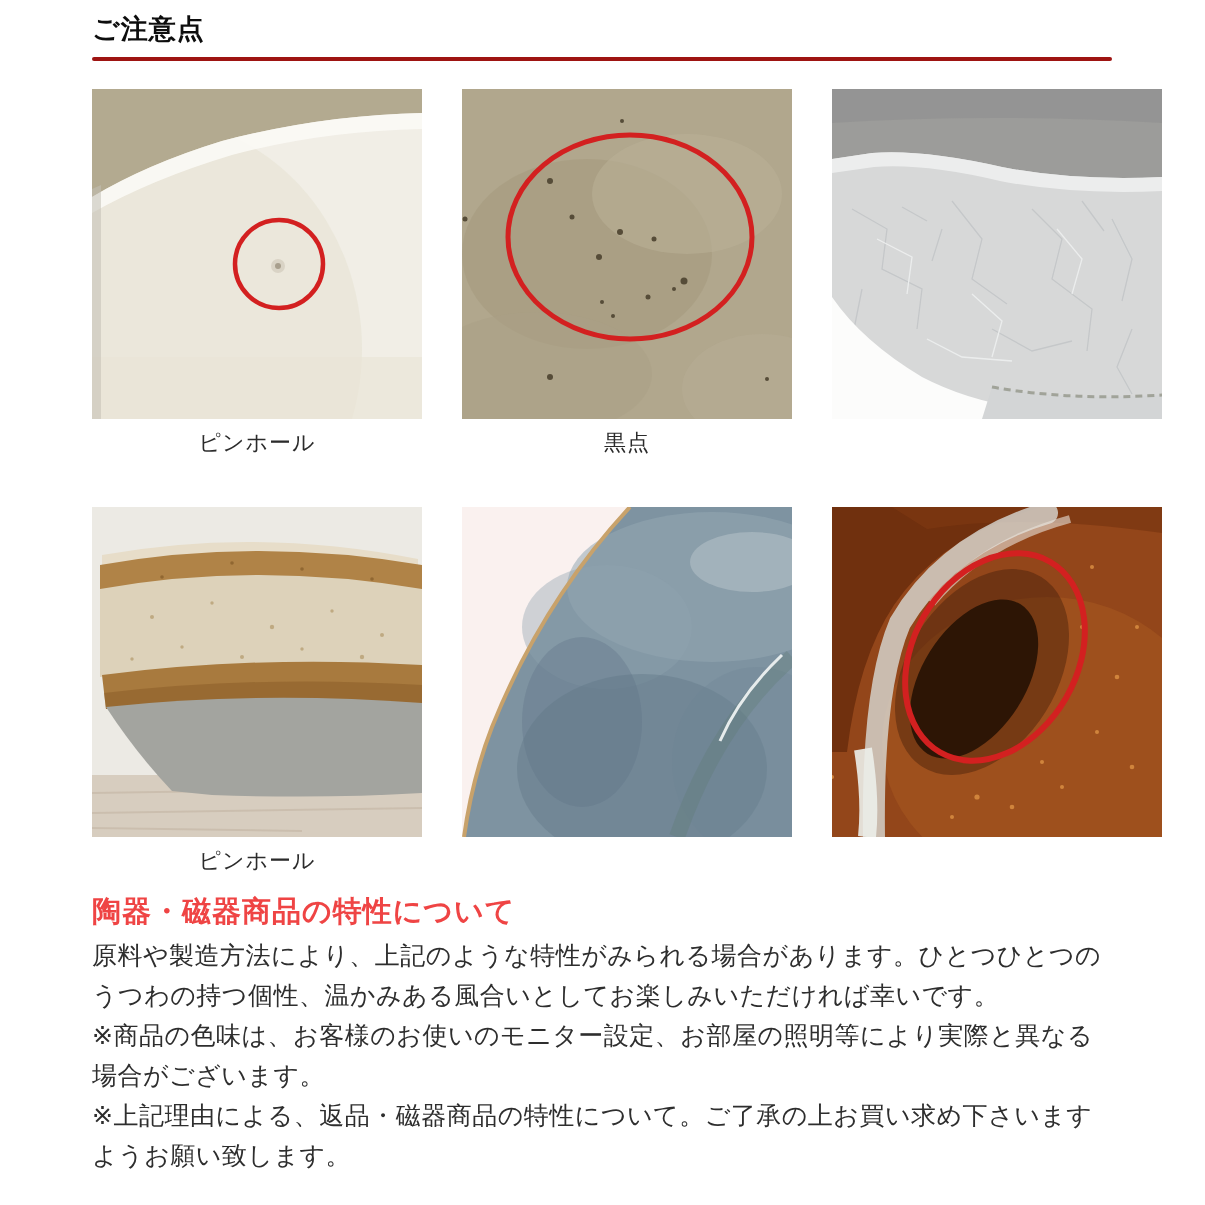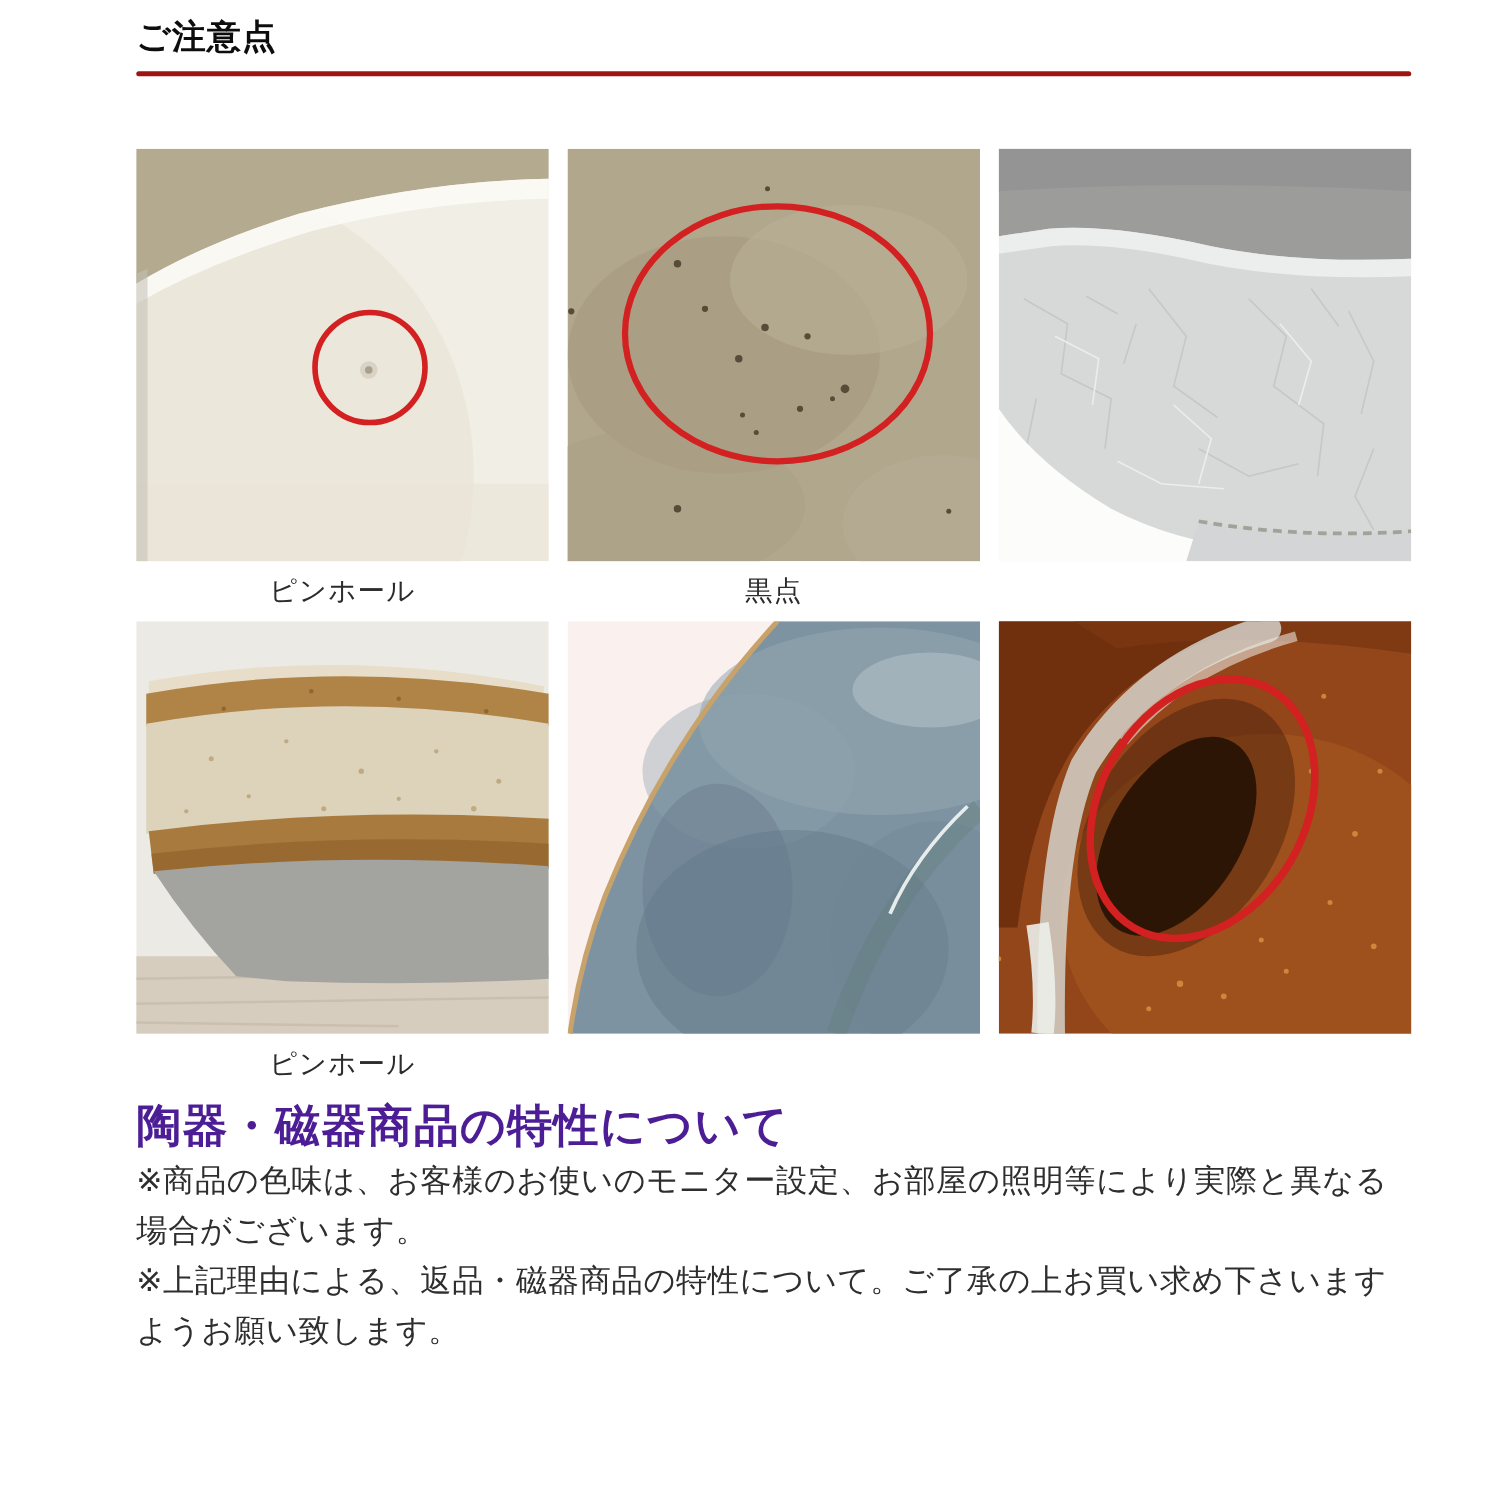--- a/index.html
+++ b/index.html
@@ -6,59 +6,60 @@
   html, body {
     margin: 0; padding: 0;
     width: 1205px; height: 1205px;
     background: #ffffff;
     font-family: "Liberation Sans", "DejaVu Sans", sans-serif;
     color: #222;
     overflow: hidden;
   }
   .content {
     position: absolute;
-    left: 109px; top: 13px;
+    left: 92px; top: 13px;
     width: 1020px;
   }
   .section-heading {
     margin: 0;
     font-size: 27px;
     font-weight: bold;
     color: #0d0d0d;
     line-height: 32px;
     letter-spacing: 1px;
   }
   .red-divider {
     margin-top: 12px;
     height: 4px;
     background: #9e1412;
     border-radius: 2px;
   }
   .defect-grid {
-    margin-top: 58px;
+    margin-top: 28px;
     display: grid;
     grid-template-columns: repeat(3, 330px);
     column-gap: 15px;
     row-gap: 0;
+    gap: 40px;
   }
   figure { margin: 0; }
   figure svg { display: block; width: 330px; height: 330px; }
   figcaption {
     text-align: center;
     font-size: 22px;
     color: #2b2b2b;
     padding: 9px 0;
     letter-spacing: 1px;
   }
   .text-section { margin-top: 8px; }
   .text-section h2 {
     margin: 0 0 6px 0;
-    font-size: 36px;
+    font-size: 29px;
     font-weight: bold;
-    color: #4c1d95;
+    color: #ef4444;
     line-height: 36px;
     letter-spacing: 1px;
   }
   .text-section p {
     margin: 0;
     font-size: 25px;
     line-height: 40px;
     color: #2e2e2e;
     letter-spacing: 0.5px;
   }
@@ -225,17 +226,18 @@
             <circle cx="305" cy="120" r="2"></circle>
         </g>
         <ellipse cx="163" cy="150" rx="82" ry="110" transform="rotate(30 163 150)" fill="none" stroke="#d32020" stroke-width="6"></ellipse>
       </svg>
     </figure>
 
   </div>
 
   <div class="text-section">
     <h2>陶器・磁器商品の特性について</h2>
+    <p>原料や製造方法により、上記のような特性がみられる場合があります。ひとつひとつのうつわの持つ個性、温かみある風合いとしてお楽しみいただければ幸いです。</p>
     <p>※商品の色味は、お客様のお使いのモニター設定、お部屋の照明等により実際と異なる場合がございます。</p>
     <p>※上記理由による、返品・磁器商品の特性について。ご了承の上お買い求め下さいますようお願い致します。</p>
   </div>
 
 </div>
 
 </body></html>

